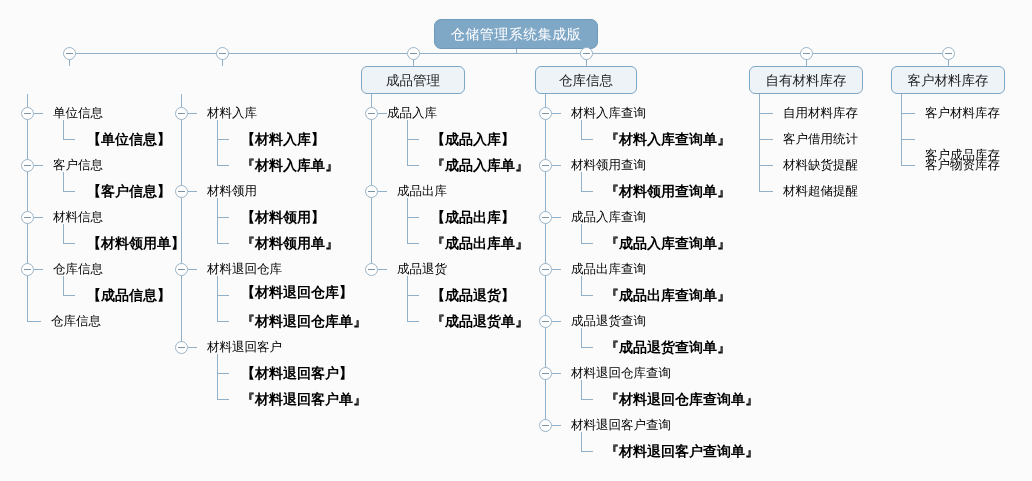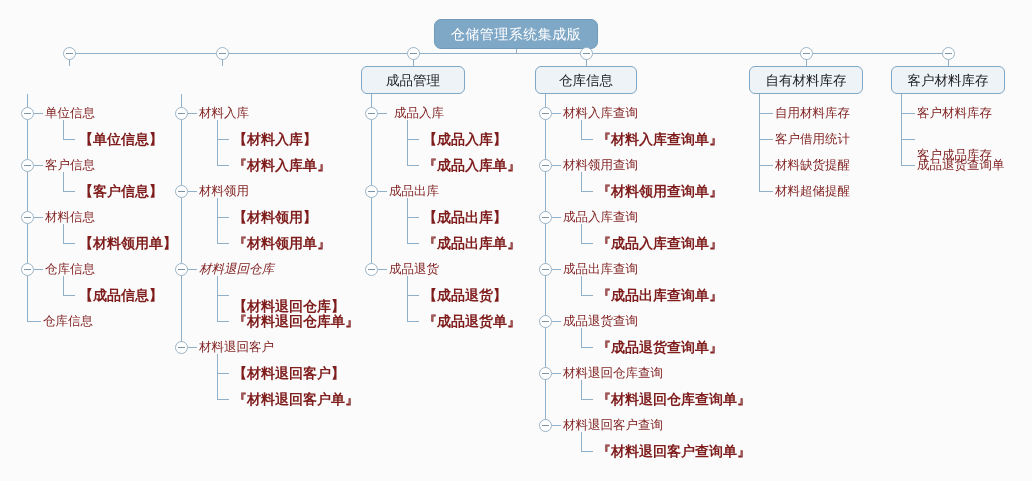--- a/index.html
+++ b/index.html
@@ -56,23 +56,24 @@
     position:absolute;
     left:2px;top:5px;
     width:7px;height:1px;
     background:#7b96a8;
   }
 
   
   .node-label{
     position:absolute;
     white-space:nowrap;
-    color:#7f1d1d;
+    color:#000000;
     font-size:12.5px;
     line-height:14px;
+    margin-left:8px;
   }
   .node-label.lvl2{font-size:12.5px;}
   .node-label.lvl3{font-size:14px;font-weight:bold;}
 </style>
 </head>
 <body>
 
 <div id="canvas">
   <svg id="svg-layer">
       <line x1="516" y1="49" x2="516" y2="53" stroke="#8fb0c8" stroke-width="1" shape-rendering="crispEdges"></line>
@@ -177,31 +178,31 @@
     <div class="toggle" style="left: 215.5px; top: 46.5px;"></div>
     <div class="toggle" style="left: 174.5px; top: 106.5px;"></div>
     <div class="node-label lvl2" style="left: 199px; top: 106px;">材料入库</div>
     <div class="node-label lvl3" style="left: 233px; top: 132px;">【材料入库】</div>
     <div class="node-label lvl3" style="left: 233px; top: 158px;">『材料入库单』</div>
     <div class="toggle" style="left: 174.5px; top: 184.5px;"></div>
     <div class="node-label lvl2" style="left: 199px; top: 184px;">材料领用</div>
     <div class="node-label lvl3" style="left: 233px; top: 210px;">【材料领用】</div>
     <div class="node-label lvl3" style="left: 233px; top: 236px;">『材料领用单』</div>
     <div class="toggle" style="left: 174.5px; top: 262.5px;"></div>
-    <div class="node-label lvl2" style="left: 199px; top: 262px; font-style: italic;">材料退回仓库</div>
-    <div class="node-label lvl3" style="left: 233px; top: 299px;">【材料退回仓库】</div>
+    <div class="node-label lvl2" style="left: 199px; top: 262px;">材料退回仓库</div>
+    <div class="node-label lvl3" style="left: 233px; top: 285px;">【材料退回仓库】</div>
     <div class="node-label lvl3" style="left: 233px; top: 314px;">『材料退回仓库单』</div>
     <div class="toggle" style="left: 174.5px; top: 340.5px;"></div>
     <div class="node-label lvl2" style="left: 199px; top: 340px;">材料退回客户</div>
     <div class="node-label lvl3" style="left: 233px; top: 366px;">【材料退回客户】</div>
     <div class="node-label lvl3" style="left: 233px; top: 392px;">『材料退回客户单』</div>
     <div class="toggle" style="left: 406.5px; top: 46.5px;"></div>
     <div class="lvl1-box" style="left: 361px; top: 66px; width: 104px; height: 28px;">成品管理</div>
     <div class="toggle" style="left: 364.5px; top: 106.5px;"></div>
-    <div class="node-label lvl2" style="left: 394px; top: 106px;">成品入库</div>
+    <div class="node-label lvl2" style="left: 379px; top: 106px;">成品入库</div>
     <div class="node-label lvl3" style="left: 423px; top: 132px;">【成品入库】</div>
     <div class="node-label lvl3" style="left: 423px; top: 158px;">『成品入库单』</div>
     <div class="toggle" style="left: 364.5px; top: 184.5px;"></div>
     <div class="node-label lvl2" style="left: 389px; top: 184px;">成品出库</div>
     <div class="node-label lvl3" style="left: 423px; top: 210px;">【成品出库】</div>
     <div class="node-label lvl3" style="left: 423px; top: 236px;">『成品出库单』</div>
     <div class="toggle" style="left: 364.5px; top: 262.5px;"></div>
     <div class="node-label lvl2" style="left: 389px; top: 262px;">成品退货</div>
     <div class="node-label lvl3" style="left: 423px; top: 288px;">【成品退货】</div>
     <div class="node-label lvl3" style="left: 423px; top: 314px;">『成品退货单』</div>
@@ -231,14 +232,14 @@
     <div class="toggle" style="left: 799.5px; top: 46.5px;"></div>
     <div class="lvl1-box" style="left: 749px; top: 66px; width: 114px; height: 28px;">自有材料库存</div>
     <div class="node-label lvl2" style="left: 775px; top: 106px;">自用材料库存</div>
     <div class="node-label lvl2" style="left: 775px; top: 132px;">客户借用统计</div>
     <div class="node-label lvl2" style="left: 775px; top: 158px;">材料缺货提醒</div>
     <div class="node-label lvl2" style="left: 775px; top: 184px;">材料超储提醒</div>
     <div class="toggle" style="left: 941.5px; top: 46.5px;"></div>
     <div class="lvl1-box" style="left: 891px; top: 66px; width: 114px; height: 28px;">客户材料库存</div>
     <div class="node-label lvl2" style="left: 917px; top: 106px;">客户材料库存</div>
     <div class="node-label lvl2" style="left: 917px; top: 148px; text-align: center;">客户成品库存</div>
-    <div class="node-label lvl2" style="left: 917px; top: 158px;">成品退货查询单</div>
+    <div class="node-label lvl2" style="left: 917px; top: 158px;">客户物资库存</div>
   </div>
 
 </body></html>

